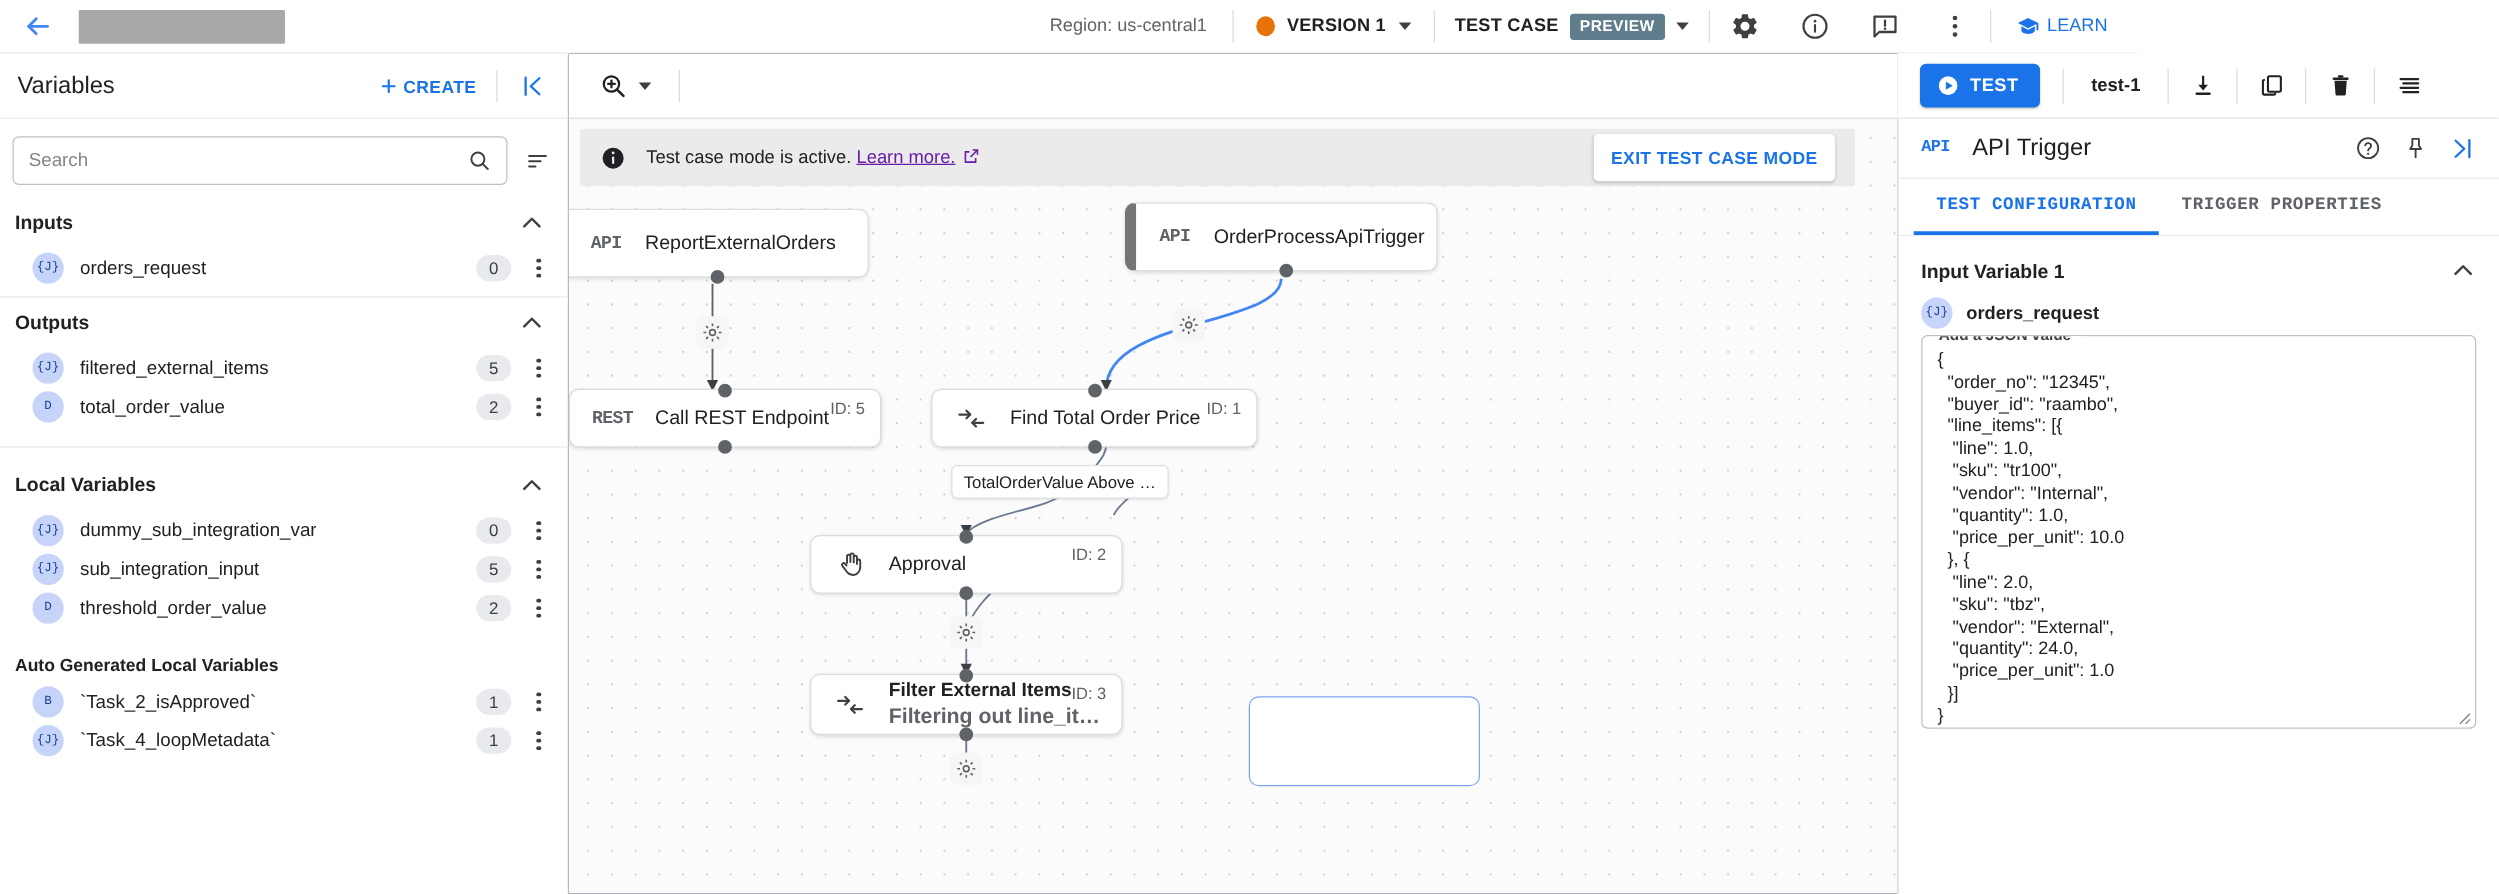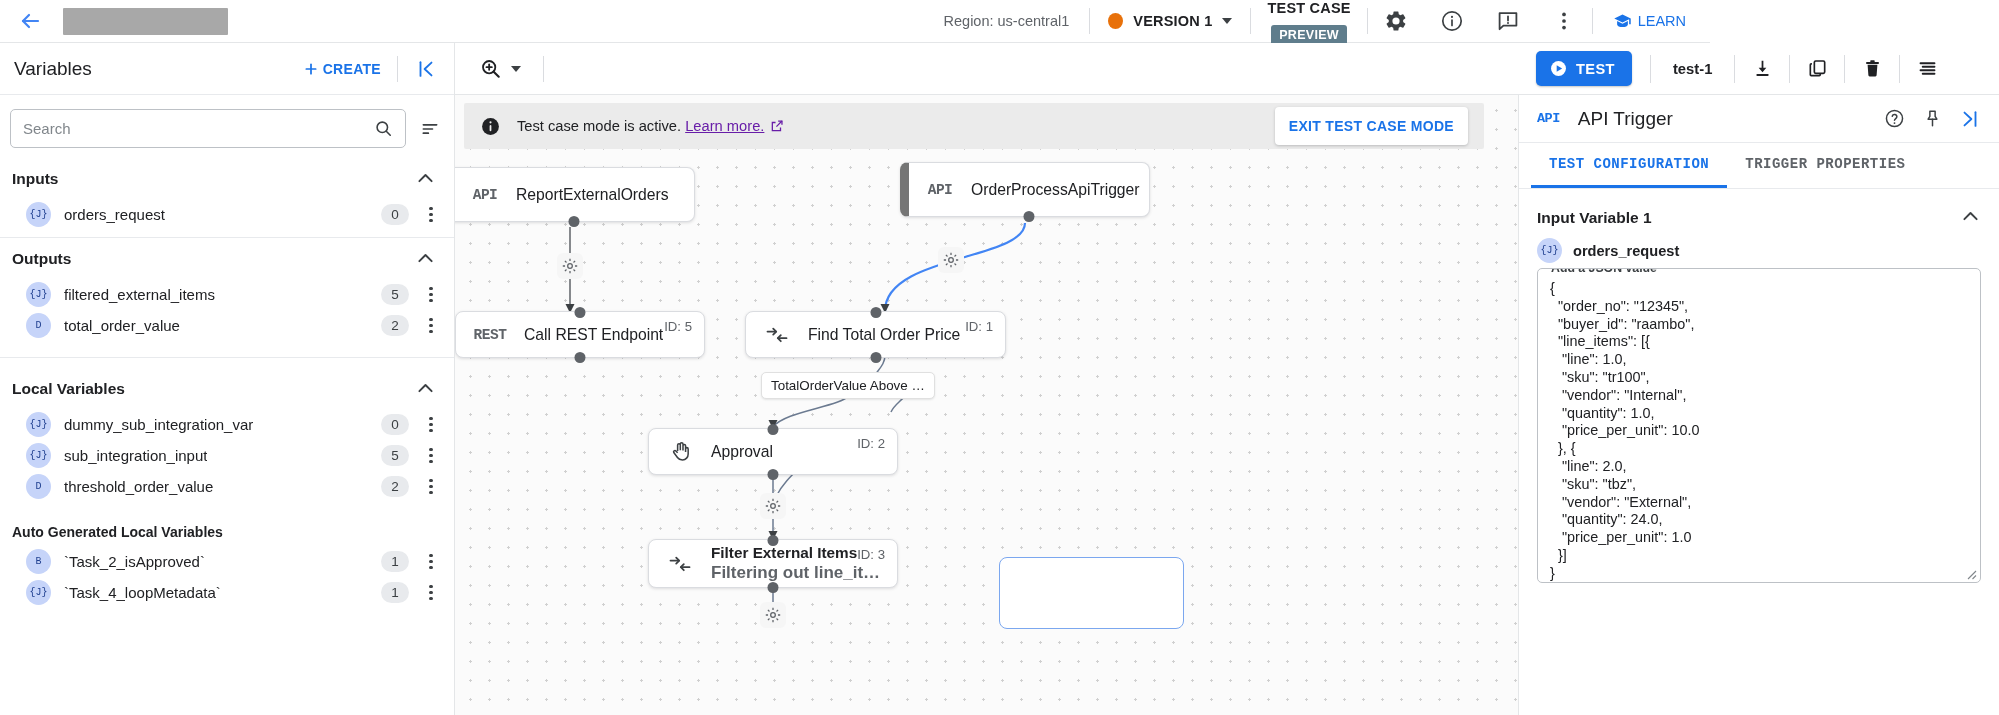--- a/index.html
+++ b/index.html
@@ -43,21 +43,21 @@
   }
   .version-text {
     font-size: 14.5px; font-weight: bold; color: #202124; letter-spacing: .2px;
   }
   .caret {
     width: 0; height: 0; border-left: 5px solid transparent;
     border-right: 5px solid transparent; border-top: 6px solid #3c4043;
   }
   .testcase-chip {
     display: flex; align-items: center; gap: 9px; padding: 0 16px;
-    cursor: pointer; height: 43px; flex-direction: column;
+    cursor: pointer; height: 43px;
   }
   .testcase-text {
     font-size: 14.5px; font-weight: bold; color: #202124; letter-spacing: .2px;
   }
   .preview-badge {
     background: #5f7d8c; color: #fff; font-size: 12.5px; font-weight: bold;
     padding: 3.5px 8px; border-radius: 3px; letter-spacing: .3px;
   }
   .icon-btn {
     width: 56px; height: 43px; display: flex; align-items: center;

